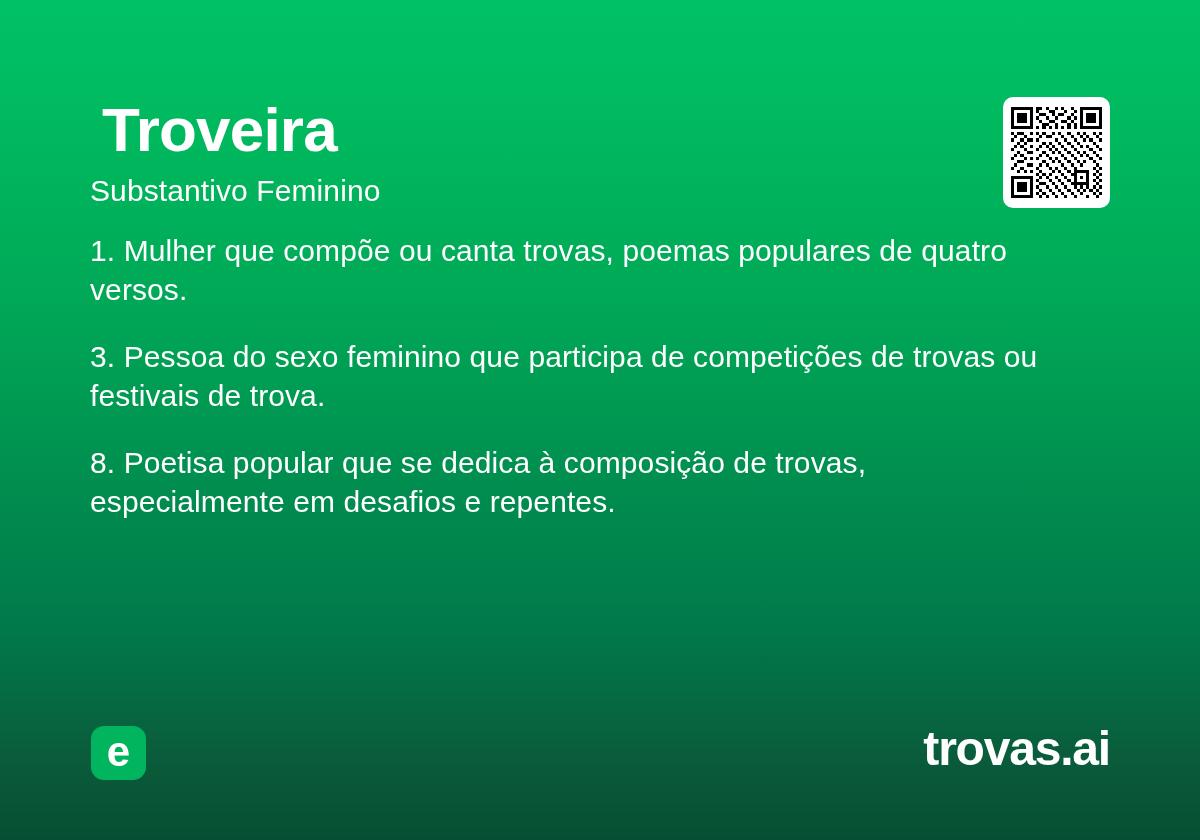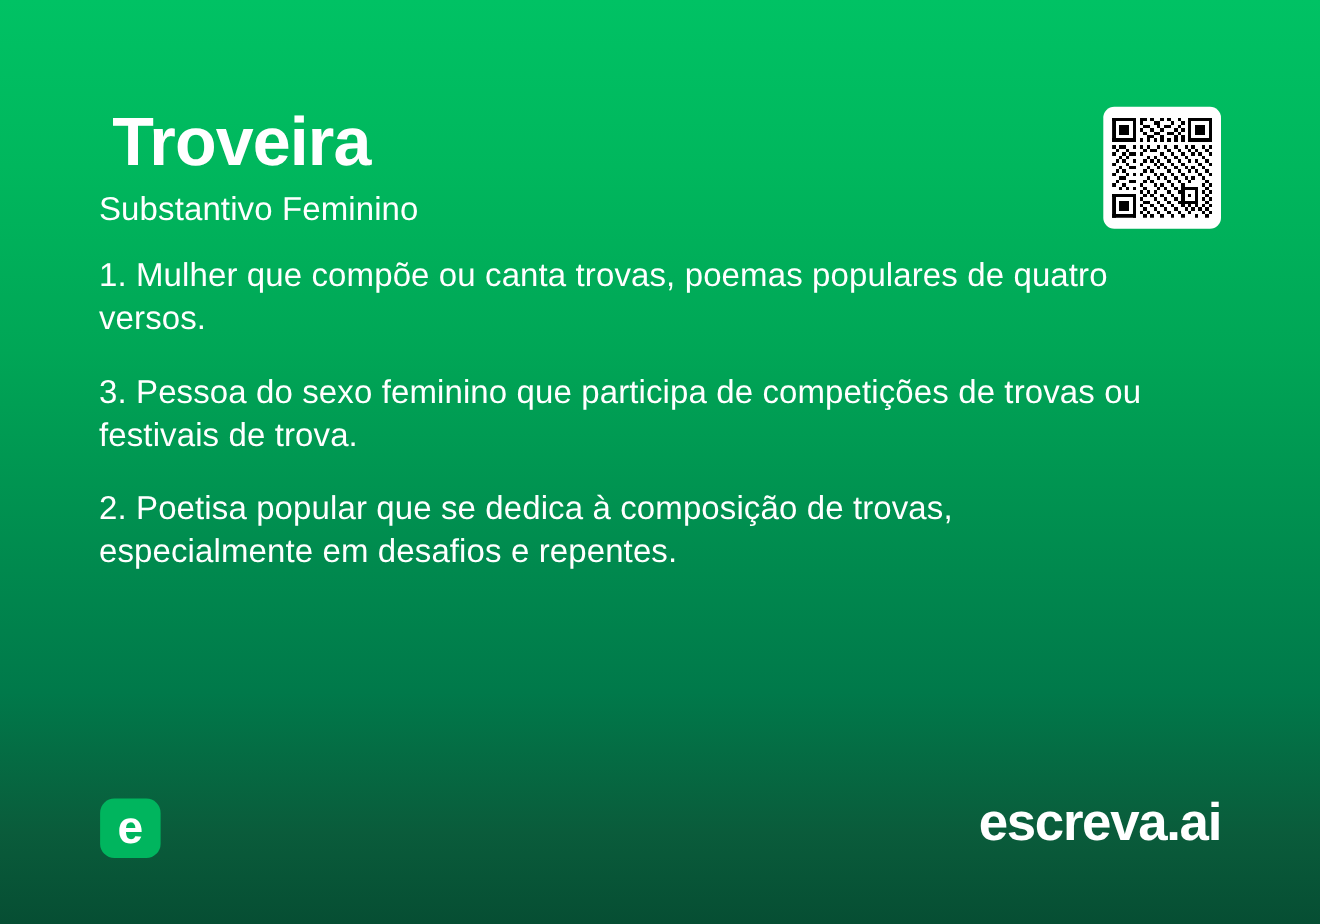--- a/index.html
+++ b/index.html
@@ -409,22 +409,22 @@
         <rect x="20" y="28" width="1" height="1"></rect>
           <rect x="24" y="28" width="1" height="1"></rect>
         <rect x="27" y="28" width="1" height="1"></rect>
       </g>
     </svg>
   </div>
 
   <div class="definitions">
     <p class="definition">1. Mulher que compõe ou canta trovas, poemas populares de quatro versos.</p>
     <p class="definition">3. Pessoa do sexo feminino que participa de competições de trovas ou festivais de trova.</p>
-    <p class="definition">2. Poetisa popular que se dedica à composição de trovas, especialmente em desafios e repentes.</p>
+    <p class="definition">8. Poetisa popular que se dedica à composição de trovas, especialmente em desafios e repentes.</p>
   </div>
 
   <div class="brand-badge">
     <span class="brand-badge-letter">e</span>
   </div>
 
-  <div class="brand-wordmark">escreva.ai</div>
+  <div class="brand-wordmark">trovas.ai</div>
 
 </div>
 
 </body></html>

